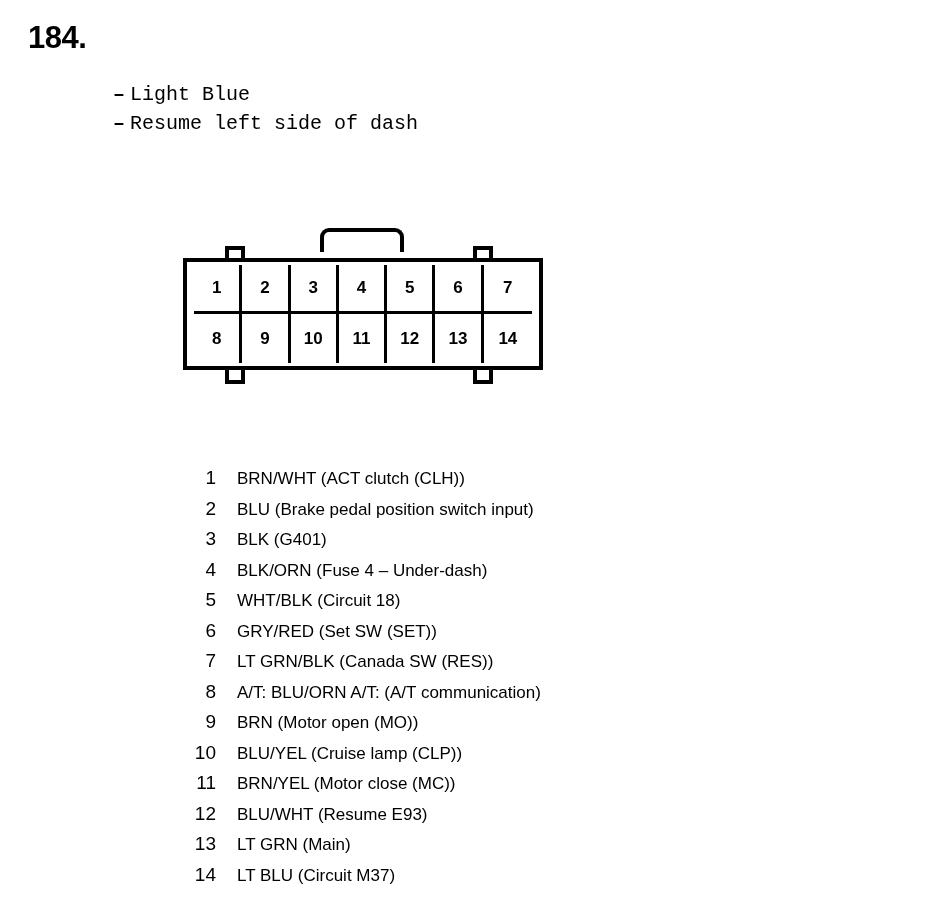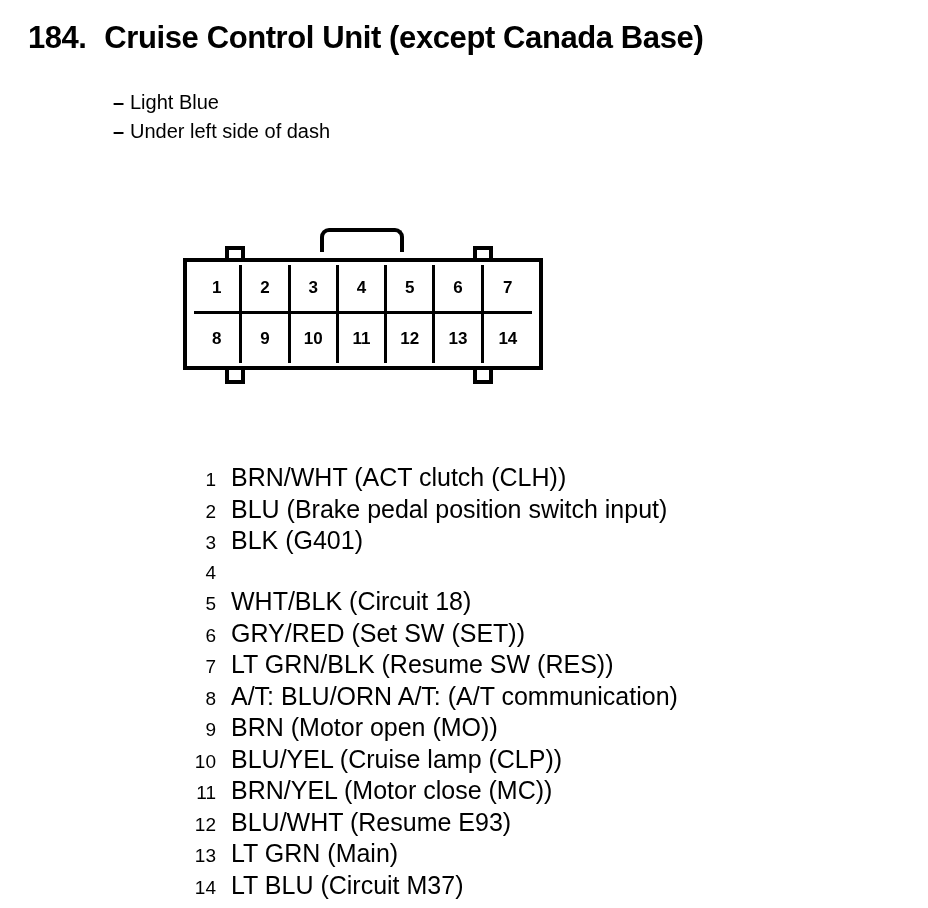--- a/index.html
+++ b/index.html
@@ -34,21 +34,22 @@
     font-size: 31px;
     font-weight: bold;
     margin-left: 18px;
     letter-spacing: -0.4px;
   }
 
   
   .notes {
     position: absolute;
     left: 113px;
-    top: 88px;
+    top: 80px;
+    font-family: Liberation Mono, monospace;
   }
   .note-line {
     font-size: 20px;
     line-height: 29px;
     white-space: nowrap;
   }
   .note-dash {
     display: inline-block;
     width: 17px;
     font-weight: bold;
@@ -134,38 +135,37 @@
     align-items: baseline;
     line-height: 29.5px;
     white-space: nowrap;
   }
   .legend-num {
     width: 30px;
     text-align: right;
     font-size: 19px;
   }
   .legend-desc {
-    margin-left: 15px;
-    font-size: 25px;
+    margin-left: 21px;
+    font-size: 17px;
   }
 </style>
 </head>
 <body>
 
 <div class="title-row">
   <span class="title-number">184.</span>
-  <span class="title-text">Cruise Control Unit (except Canada Base)</span>
 </div>
 
 <div class="notes">
   <div class="note-line">
     <span class="note-dash">–</span><span>Light Blue</span>
   </div>
   <div class="note-line">
-    <span class="note-dash">–</span><span>Under left side of dash</span>
+    <span class="note-dash">–</span><span>Resume left side of dash</span>
   </div>
 </div>
 
 <div class="connector">
   <div class="top-tab"></div>
   <div class="nub tl"></div>
   <div class="nub tr"></div>
   <div class="nub bl"></div>
   <div class="nub br"></div>
   <div class="body-box"></div>
@@ -198,32 +198,33 @@
   <div class="legend-row">
     <span class="legend-num">2</span>
     <span class="legend-desc">BLU (Brake pedal position switch input)</span>
   </div>
   <div class="legend-row">
     <span class="legend-num">3</span>
     <span class="legend-desc">BLK (G401)</span>
   </div>
   <div class="legend-row">
     <span class="legend-num">4</span>
+    <span class="legend-desc">BLK/ORN (Fuse 4 – Under-dash)</span>
   </div>
   <div class="legend-row">
     <span class="legend-num">5</span>
     <span class="legend-desc">WHT/BLK (Circuit 18)</span>
   </div>
   <div class="legend-row">
     <span class="legend-num">6</span>
     <span class="legend-desc">GRY/RED (Set SW (SET))</span>
   </div>
   <div class="legend-row">
     <span class="legend-num">7</span>
-    <span class="legend-desc">LT GRN/BLK (Resume SW (RES))</span>
+    <span class="legend-desc">LT GRN/BLK (Canada SW (RES))</span>
   </div>
   <div class="legend-row">
     <span class="legend-num">8</span>
     <span class="legend-desc">A/T: BLU/ORN A/T: (A/T communication)</span>
   </div>
   <div class="legend-row">
     <span class="legend-num">9</span>
     <span class="legend-desc">BRN (Motor open (MO))</span>
   </div>
   <div class="legend-row">

